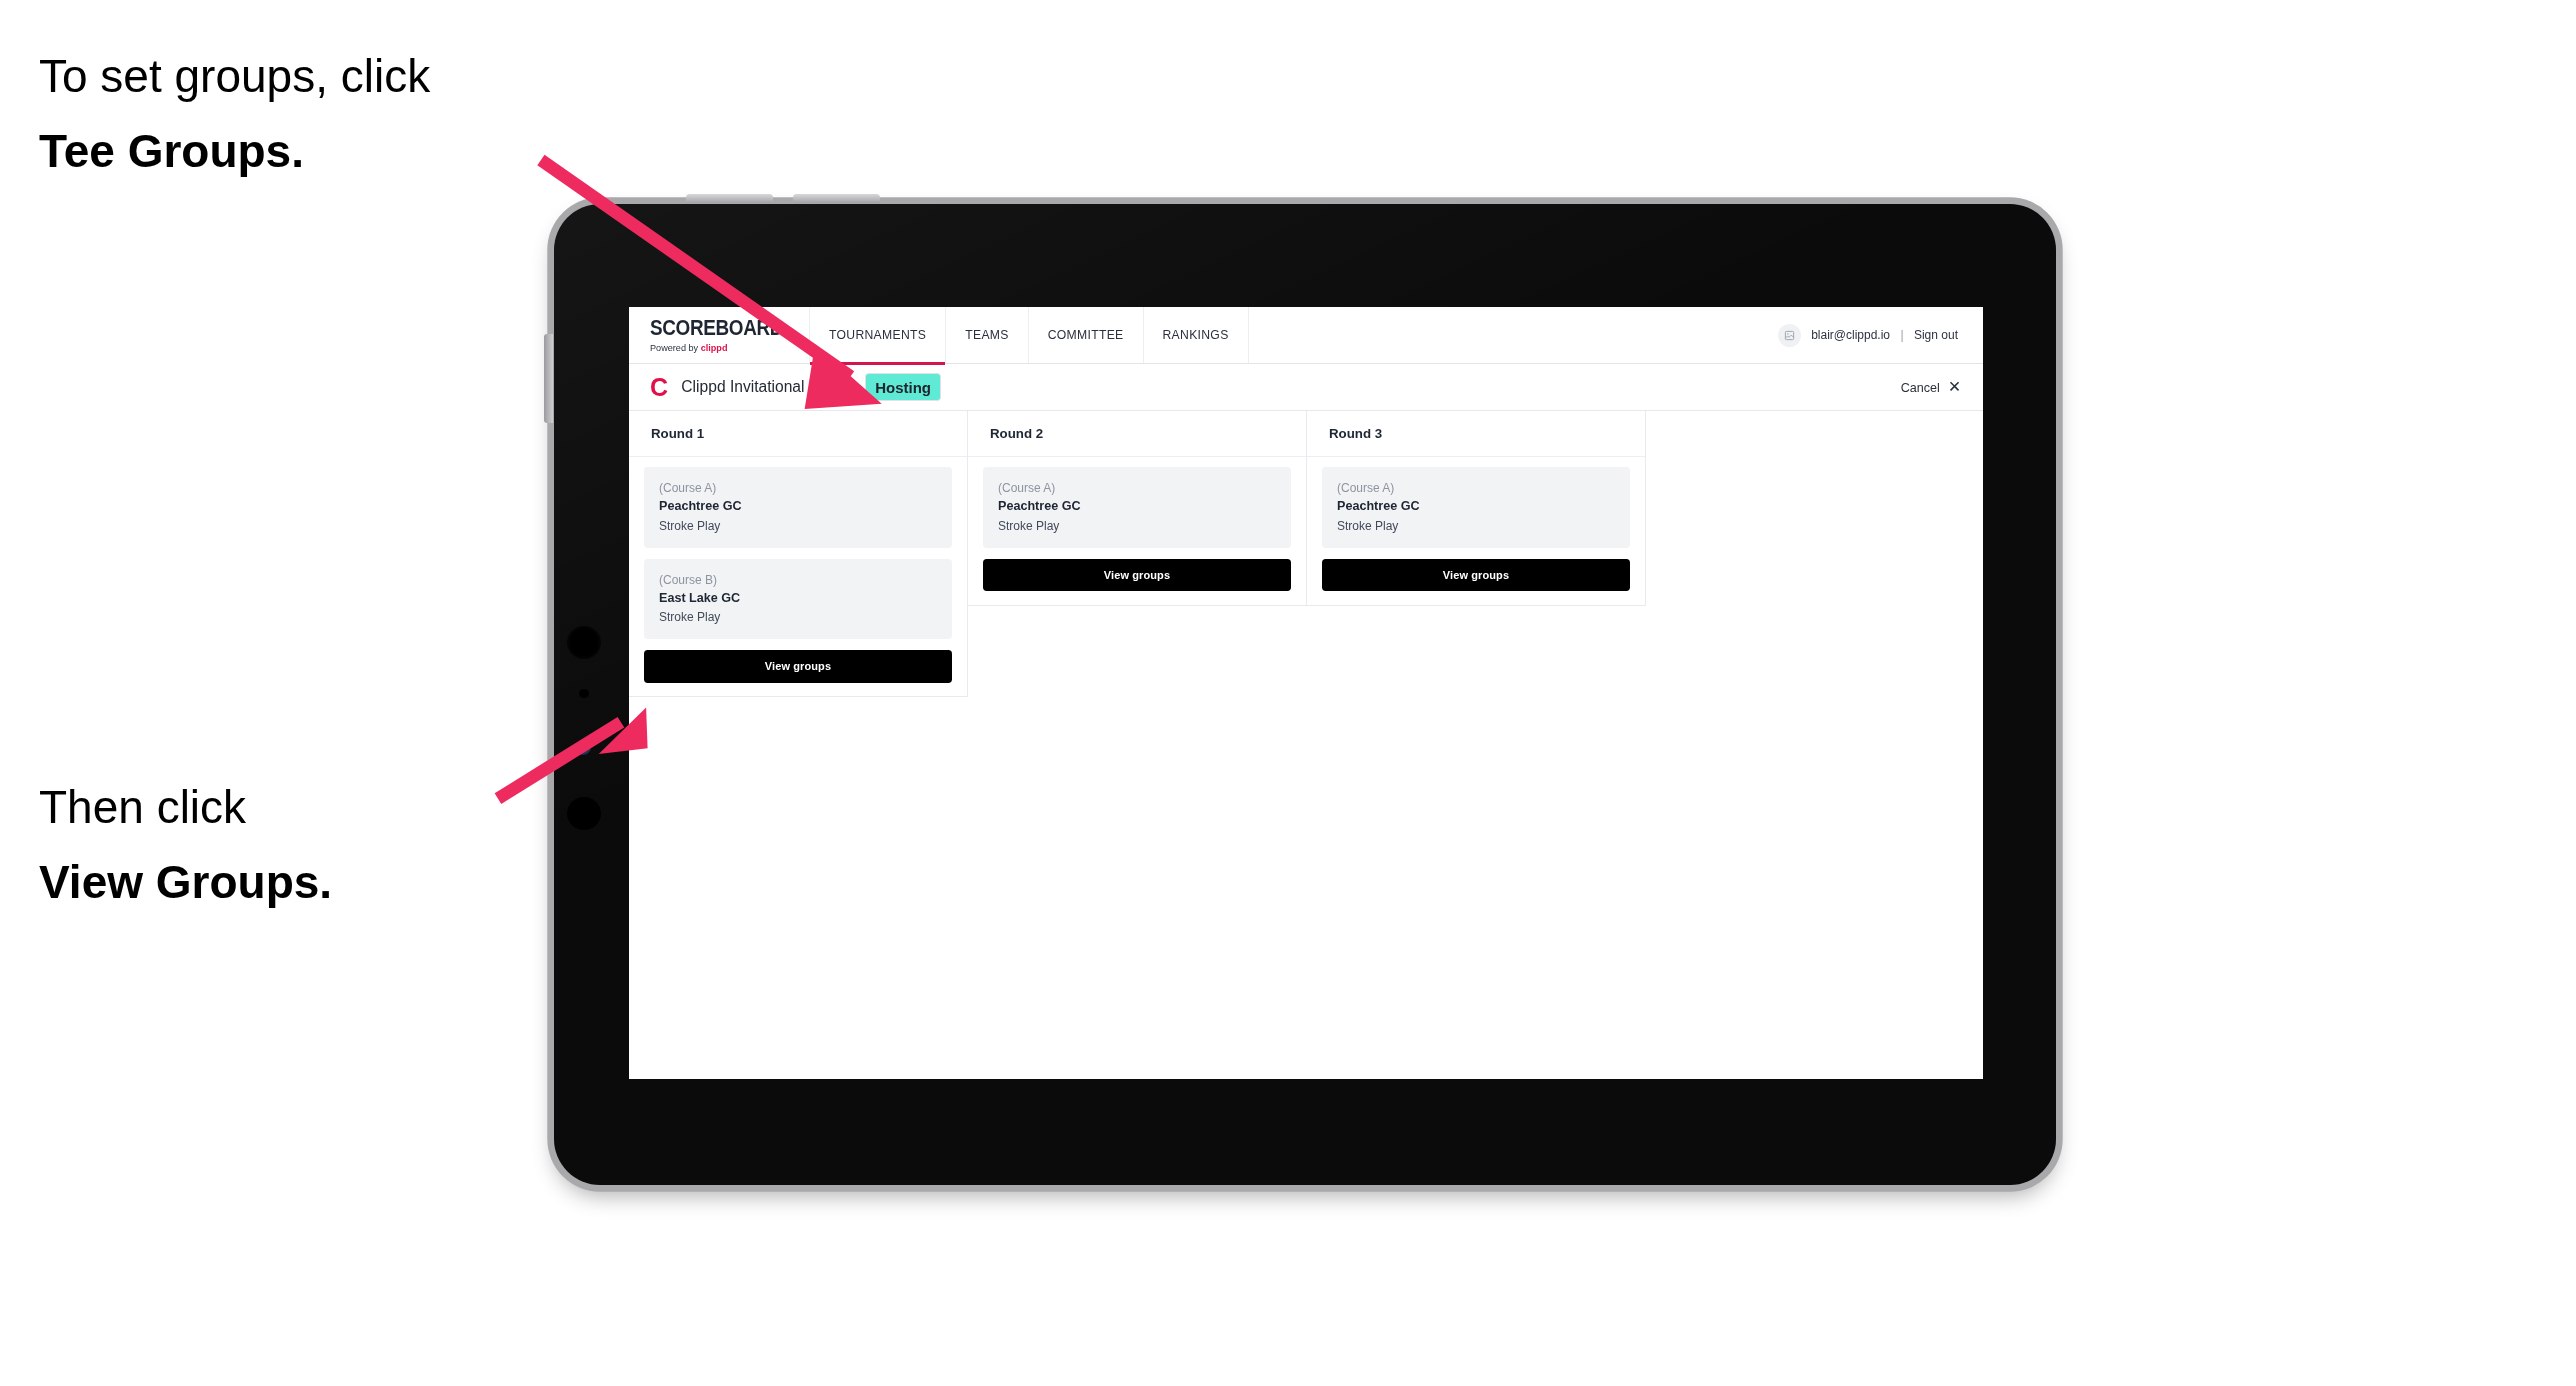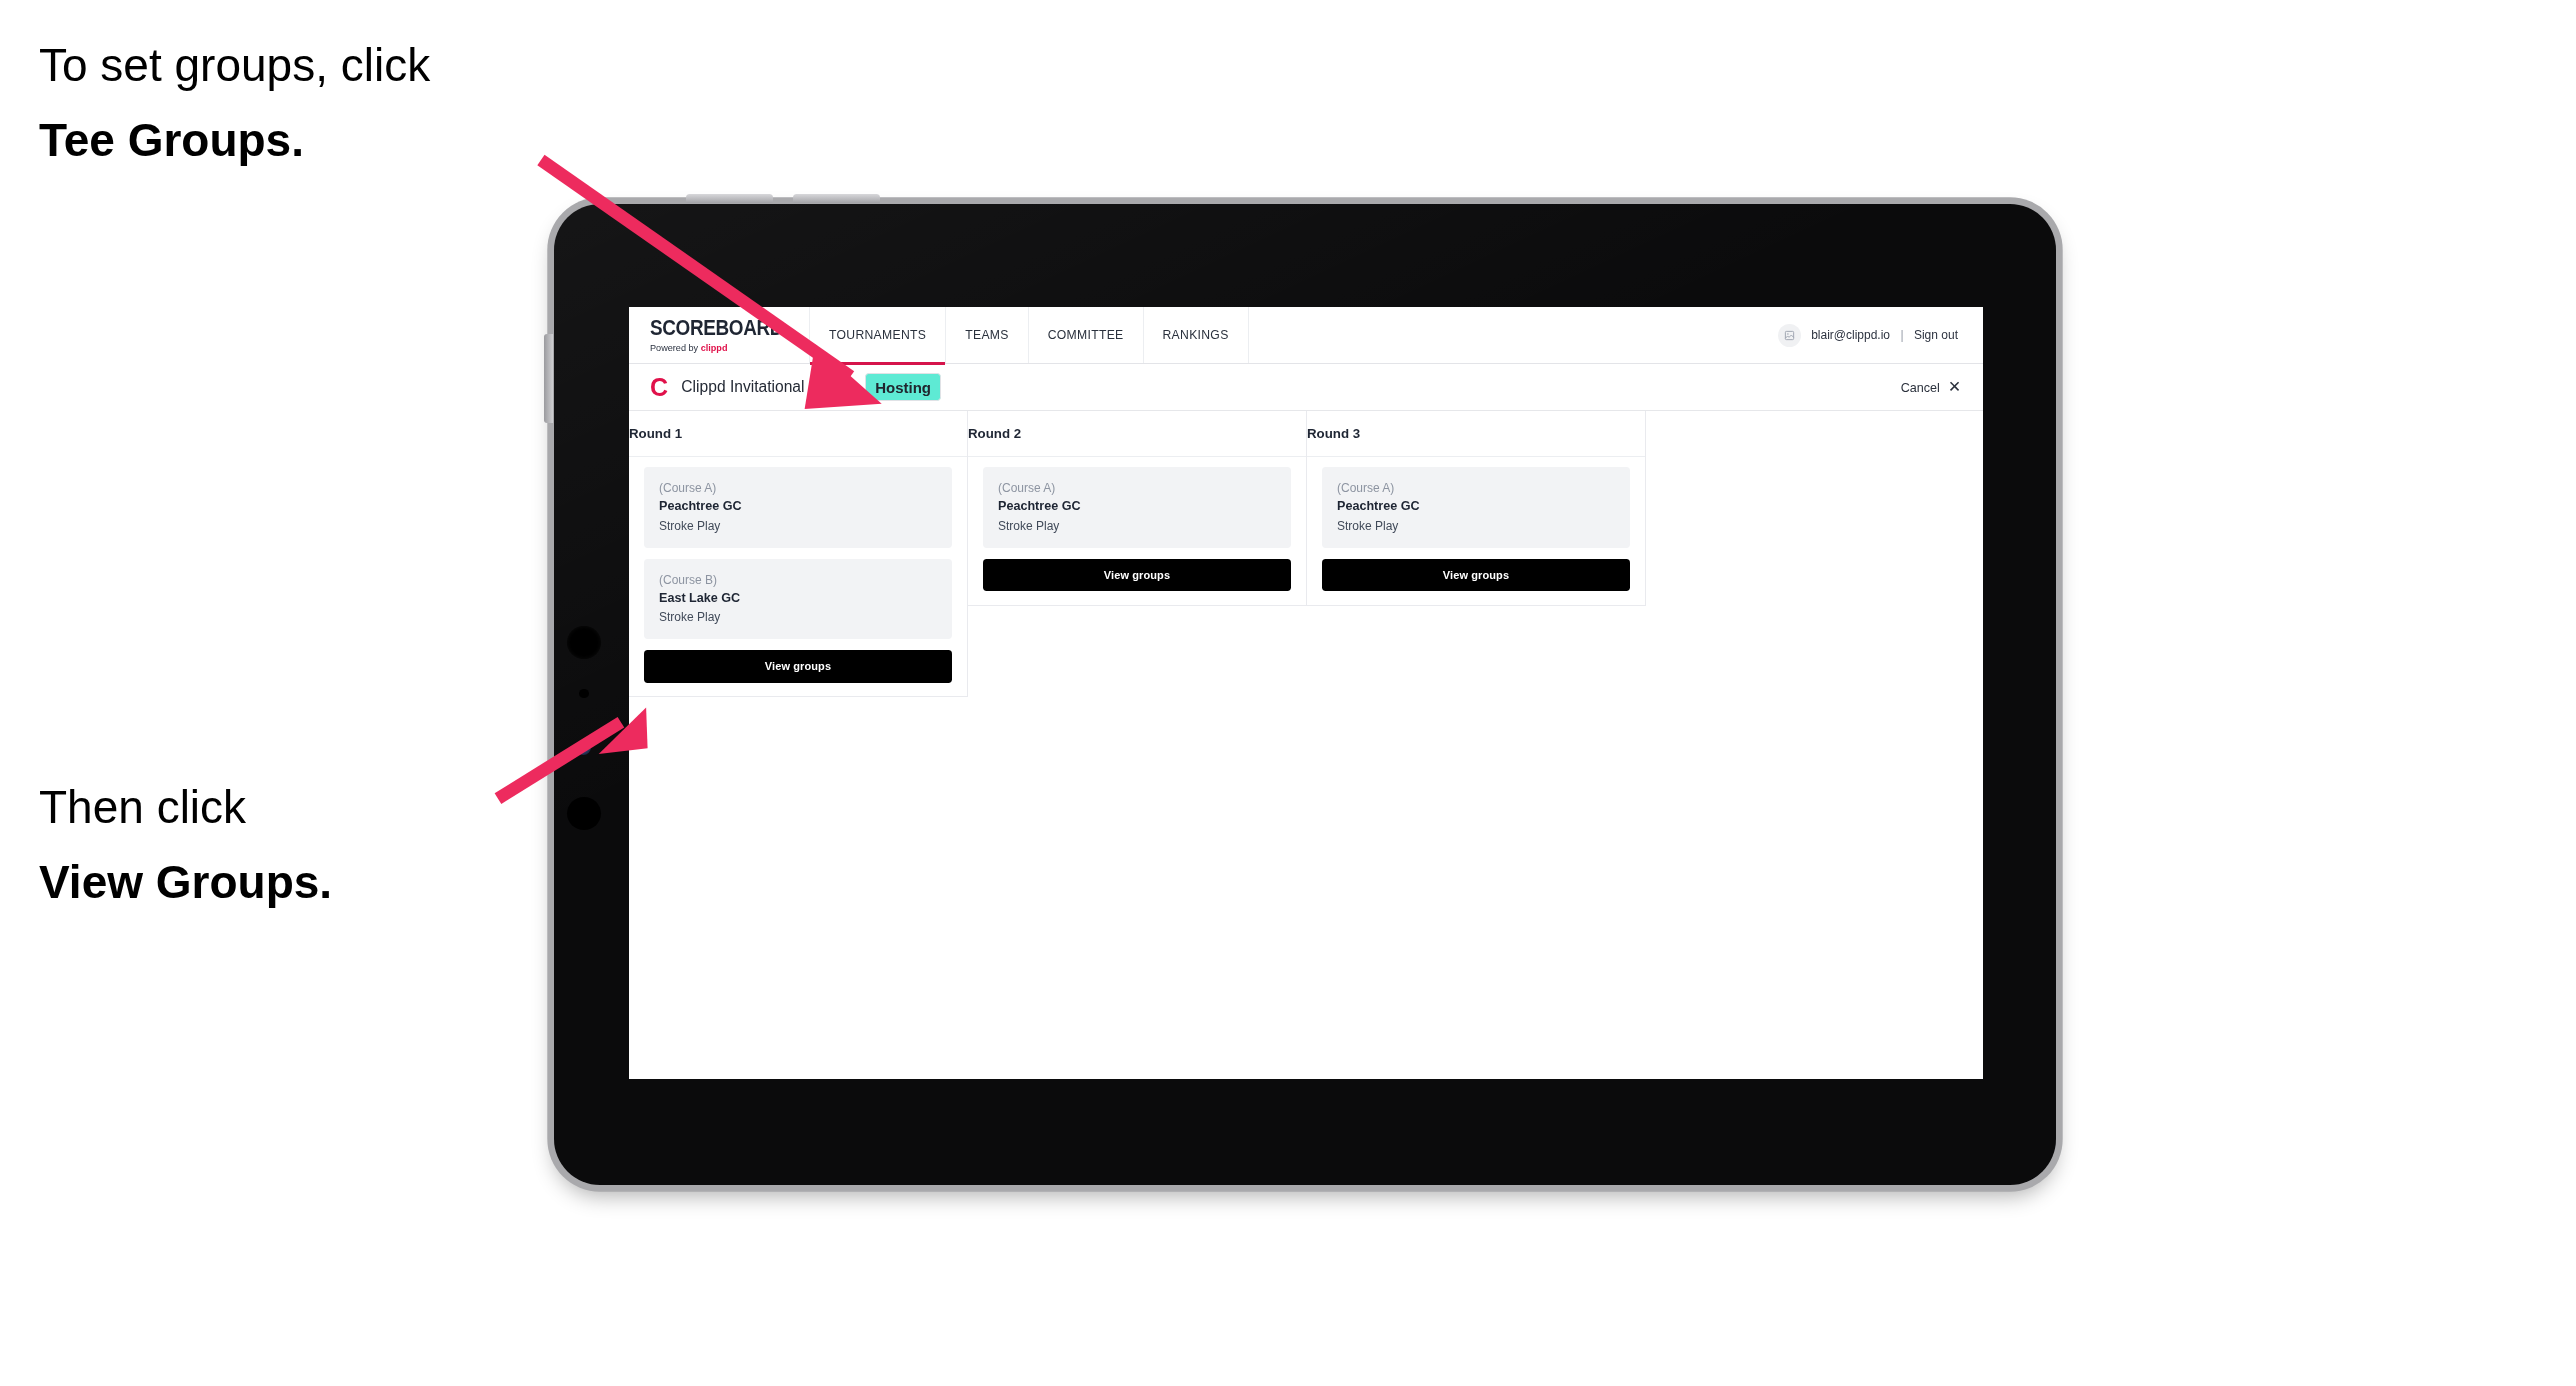--- a/index.html
+++ b/index.html
@@ -16,21 +16,21 @@
   
   .callout {
     position: absolute;
     color: #000;
     font-family: "Liberation Sans", sans-serif;
     line-height: 1.28;
     white-space: pre-line;
   }
   .callout .l1 { font-size: 46px; font-weight: 400; display: block; }
   .callout .l2 { font-size: 46px; font-weight: 700; display: block; }
-  #callout-top { left: 39px; top: 21px; }
+  #callout-top { left: 39px; top: 32px; }
   #callout-bottom { left: 39px; top: 763px; }
 
   
   .arrow-svg { position: absolute; left: 0; top: 0; width: 2576px; height: 1386px; pointer-events: none; }
 
   
   #device {
     position: absolute;
     left: 554px; top: 204px;
     width: 1502px; height: 981px;
@@ -174,20 +174,21 @@
     background: #fff;
   }
   .round-col {
     width: 338px;
     border-right: 0.7px solid #e9eaee;
     border-bottom: 0.7px solid #e9eaee;
     background: #fff;
   }
   .round-head {
     height: 45px; display: flex; align-items: center;
+    padding-left: 22px;
     font-size: 13.3px; font-weight: 700; color: #1f2634;
     border-bottom: 0.7px solid #eceef1;
   }
   .round-body { padding: 10.4px 15px 13.3px 15px; }
   .course-card {
     background: #f2f3f5; border-radius: 3.7px;
     padding: 12px 15px 13.3px 15px;
     margin-bottom: 10.4px;
   }
   .course-tag   { font-size: 12px; color: #8d94a1; line-height: 1.5; }

